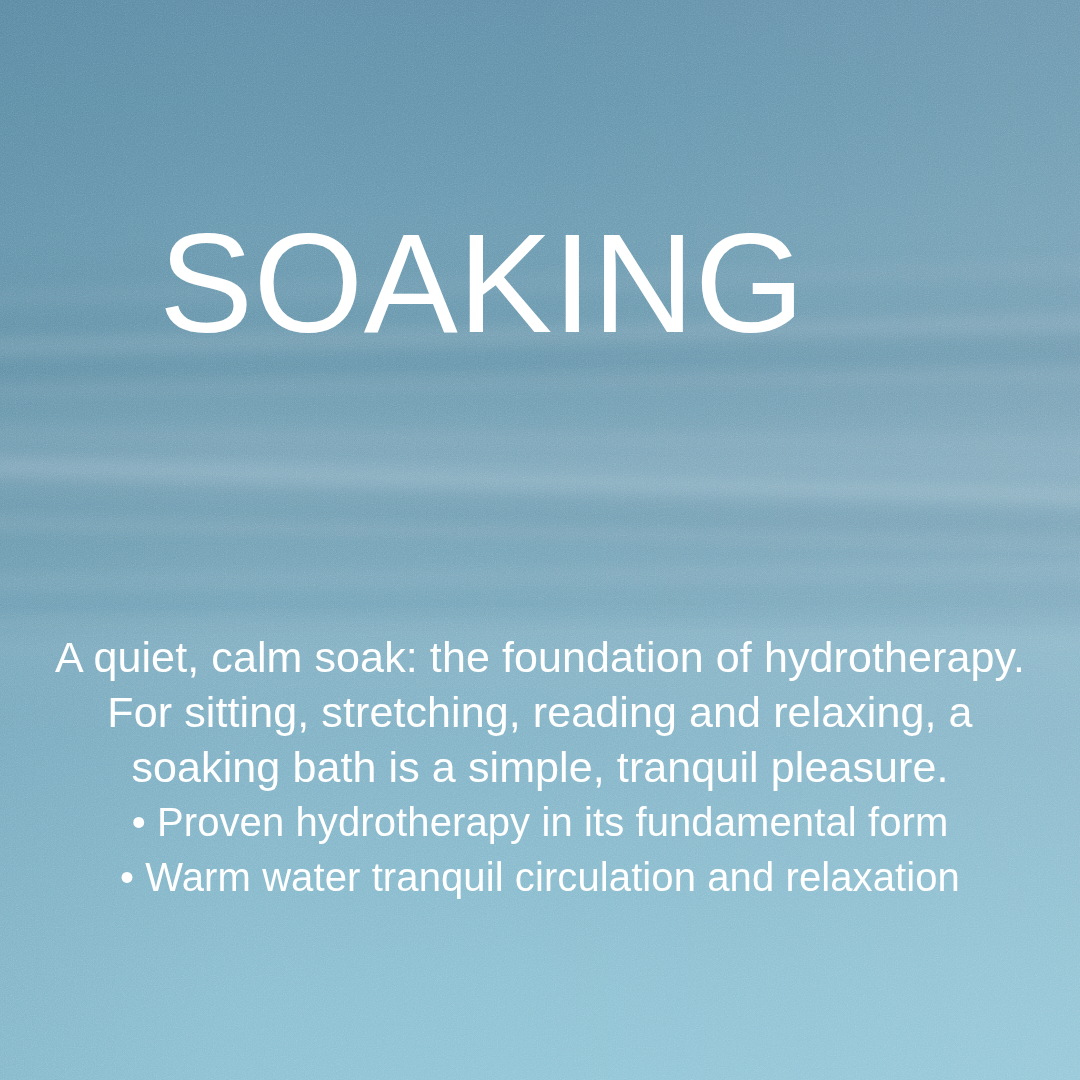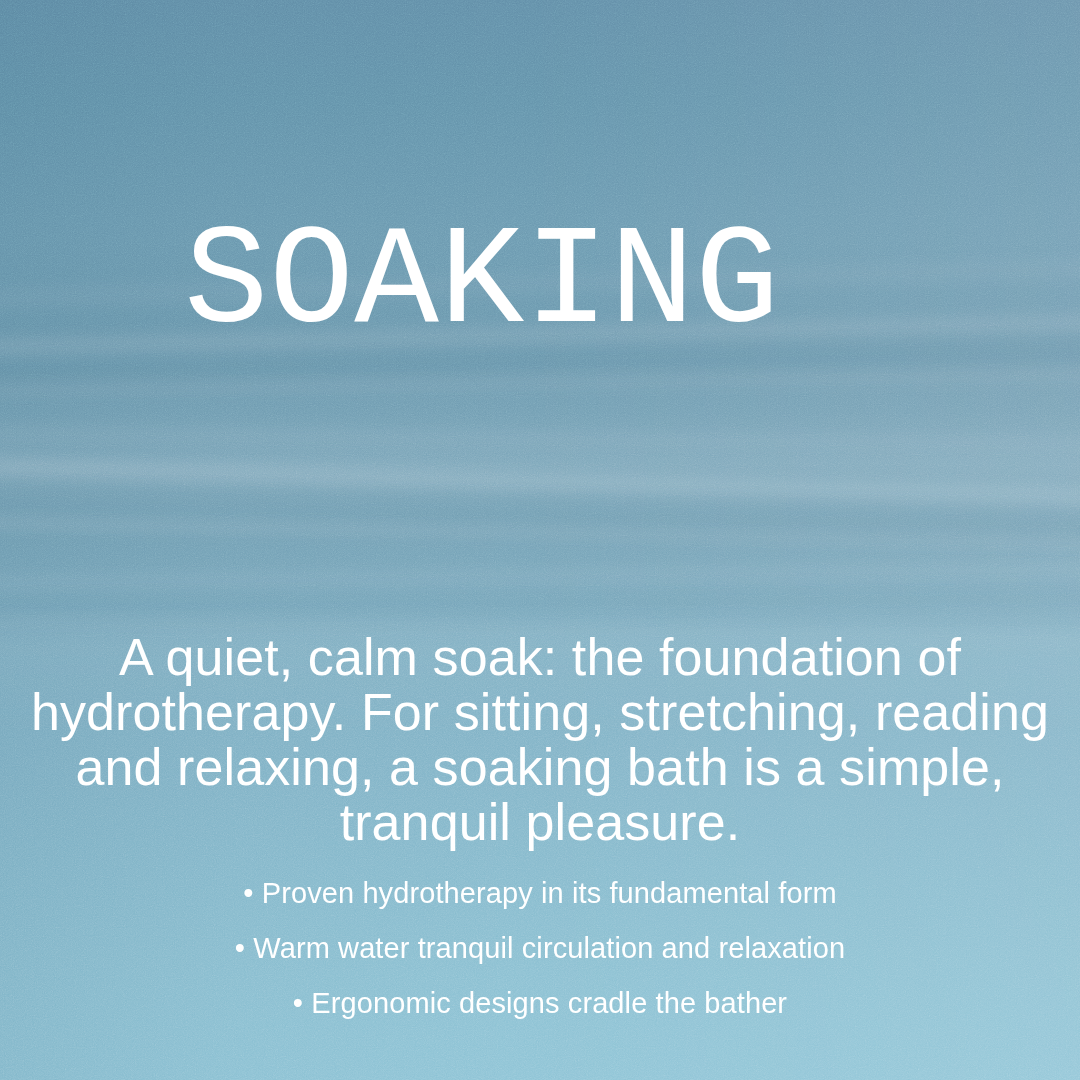--- a/index.html
+++ b/index.html
@@ -140,52 +140,52 @@
     z-index: 5;
   }
 
   .title {
     position: absolute;
     top: 119px;
     left: 0;
     width: 964px;
     text-align: center;
     color: #ffffff;
-    font-family: Liberation Mono, monospace;
+    font-family: Liberation Sans, sans-serif;
     font-size: 141px;
     font-weight: 300;
     letter-spacing: 0.5px;
     line-height: 1.0;
     white-space: nowrap;
   }
 
   .body-block {
     position: absolute;
     top: 630px;
     left: 50%;
     transform: translateX(-50%);
     width: 1026px;
     text-align: center;
     color: #ffffff;
     font-family: "Liberation Sans", sans-serif;
     font-weight: 400;
   }
 
   .lead {
-    font-size: 52px;
+    font-size: 43px;
     line-height: 55px;
     margin: 0;
     letter-spacing: 0.1px;
   }
 
   .bullets {
     list-style: none;
-    margin: 16px;
+    margin: 0;
     padding: 0;
-    font-size: 29px;
+    font-size: 40px;
     line-height: 55px;
     letter-spacing: 0.1px;
   }
 
   .bullets li {
     margin: 0;
     padding: 0;
     white-space: nowrap;
   }
 
@@ -226,18 +226,17 @@
 
     <h1 class="title">SOAKING</h1>
 
     <div class="body-block">
 
       <p class="lead">A quiet, calm soak: the foundation of hydrotherapy. For sitting, stretching, reading and relaxing, a soaking bath is a simple, tranquil pleasure.</p>
 
       <ul class="bullets">
         <li><span class="bullet-dot">•</span> <span>Proven hydrotherapy in its fundamental form</span></li>
         <li><span class="bullet-dot">•</span> <span>Warm water tranquil circulation and relaxation</span></li>
-        <li><span class="bullet-dot">•</span> <span>Ergonomic designs cradle the bather</span></li>
       </ul>
 
     </div>
   </div>
 </div>
 
 </body></html>

